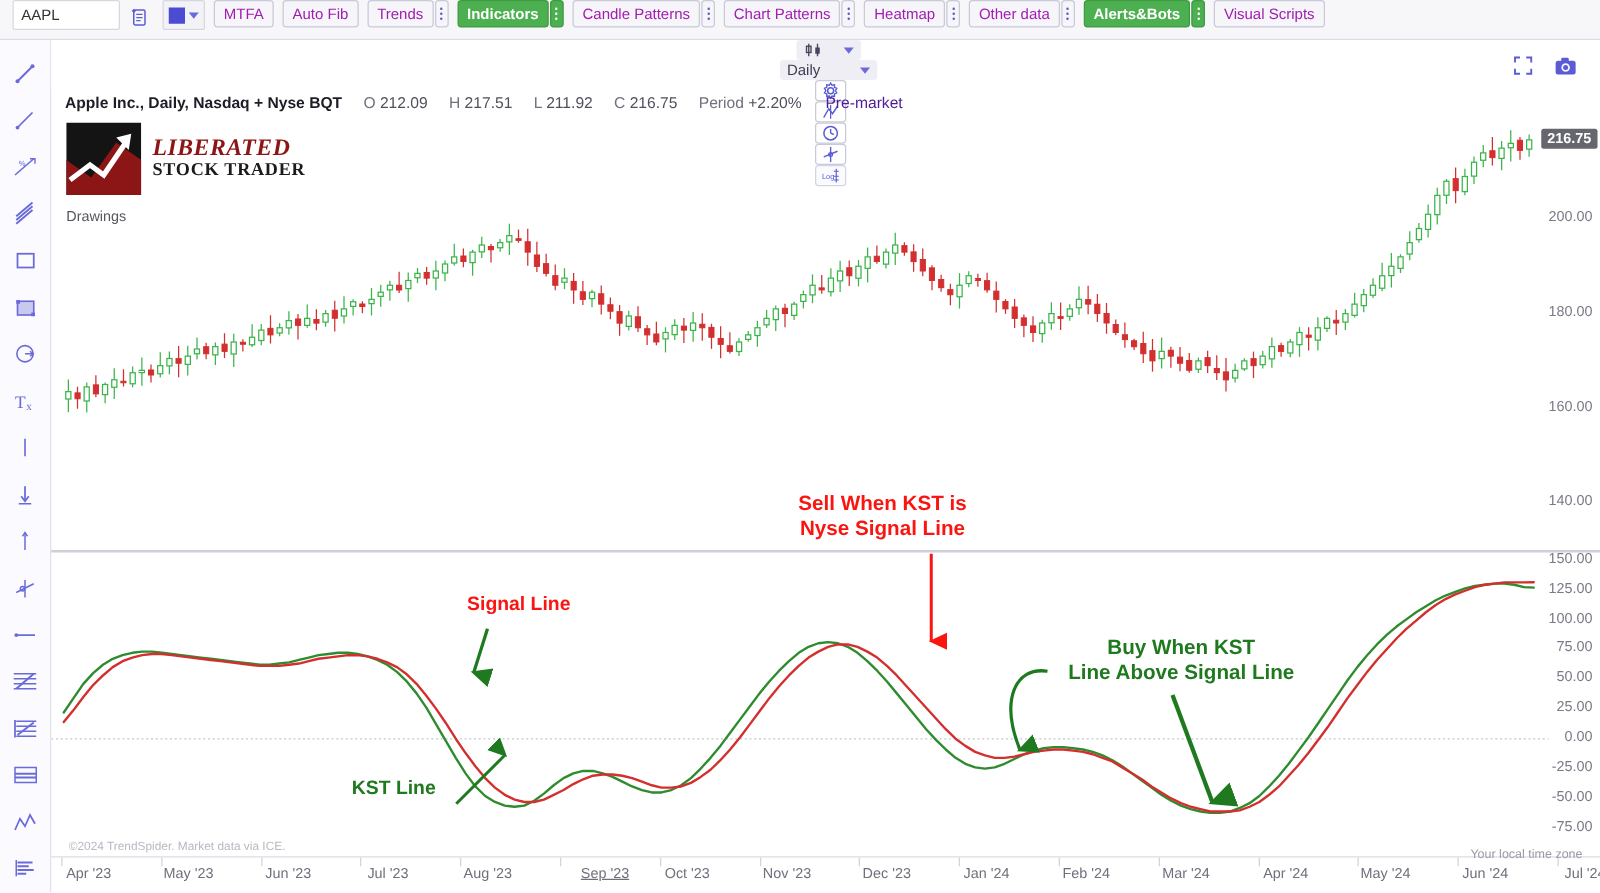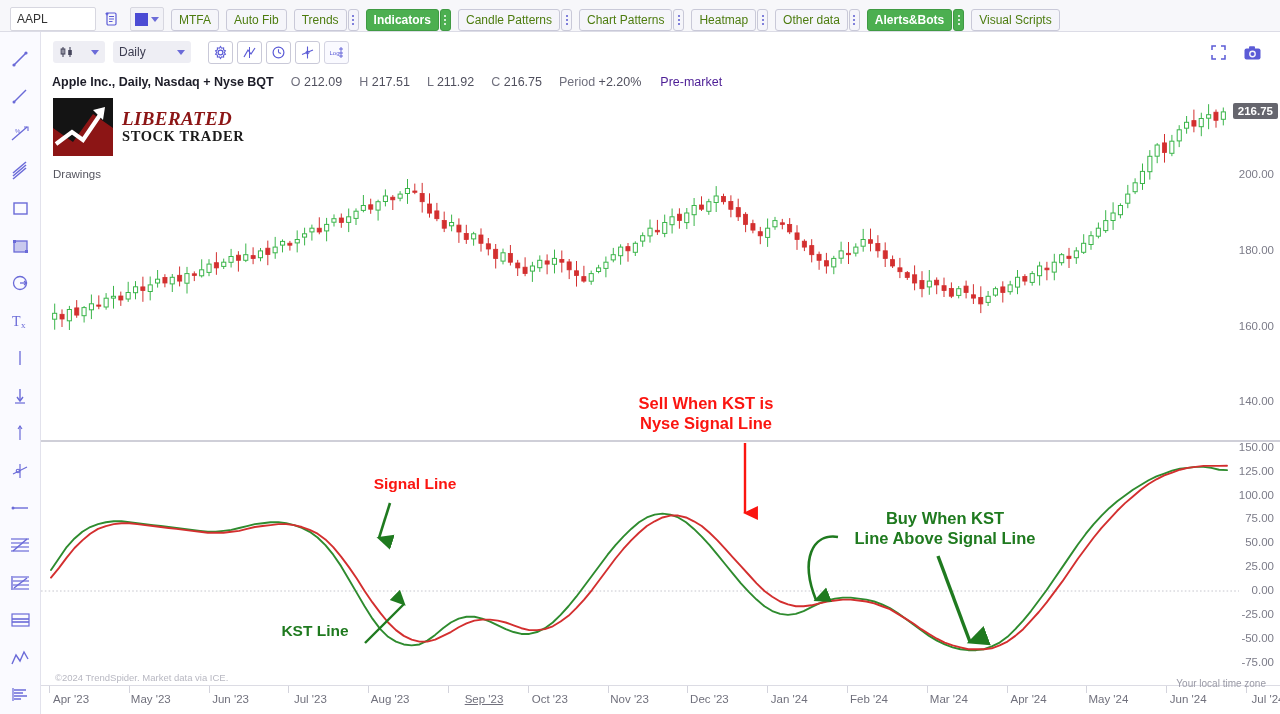--- a/index.html
+++ b/index.html
@@ -9,42 +9,42 @@
     font-family:"Liberation Sans", sans-serif;
     font-size:12px;color:#333;
     -webkit-font-smoothing:antialiased;
   }
   #app{position:relative;width:1280px;height:714px;}
 
   
   .topbar{
     position:absolute;left:0;top:0;width:1280px;height:32px;
     background:#f7f7fa;border-bottom:1px solid #dcdce6;
-    display:flex;align-items:flex-end;padding:0 4px;box-sizing:border-box;
+    display:flex;align-items:flex-start;padding:0 4px;box-sizing:border-box;
   }
   .sym-box{
     width:86px;height:24px;margin-left:6px;background:#fff;
     border:1px solid #d7d7e0;border-radius:2px;
     display:flex;align-items:center;padding:0 6px;box-sizing:border-box;
     font-size:12px;color:#333;
   }
   .icon-btn{
     width:26px;height:26px;display:flex;align-items:center;justify-content:center;
     color:#5b5bd6;cursor:pointer;
   }
   .color-btn{
     height:22px;display:flex;align-items:center;gap:3px;margin-left:6px;
     border:1px solid #d7d7e0;border-radius:2px;background:#f2f2f7;padding:0 4px;
   }
   .swatch{width:13px;height:13px;background:#4b4bd4;display:block;}
   .caret{width:0;height:0;border-left:4px solid transparent;border-right:4px solid transparent;border-top:5px solid #6b6bd8;}
   .tbtn{
     height:22px;line-height:20px;padding:0 7px;margin-left:7px;
     border:1px solid #c9c9d8;border-radius:3px;background:#f5f5fa;
-    color:#4d7c0f;font-size:12px;white-space:nowrap;cursor:pointer;
+    color:#a21caf;font-size:12px;white-space:nowrap;cursor:pointer;
     display:flex;align-items:center;box-sizing:border-box;
   }
   .tbtn.active{background:#4caf50;border-color:#3f9a43;color:#fff;font-weight:600;}
   .dots{
     width:11px;height:22px;margin-left:1px;border:1px solid #c9c9d8;border-radius:3px;
     background:#f5f5fa;display:flex;flex-direction:column;align-items:center;
     justify-content:center;gap:2px;cursor:pointer;box-sizing:border-box;
   }
   .dots i{width:2px;height:2px;background:#5a5ad0;display:block;border-radius:50%;}
   .dots.on{background:#4caf50;border-color:#3f9a43;}
@@ -54,21 +54,21 @@
   .rail{
     position:absolute;left:0;top:32px;width:41px;height:682px;
     background:#fafaff;border-right:1px solid #e2e2ec;
     display:flex;flex-direction:column;align-items:center;padding-top:8px;box-sizing:border-box;
   }
   .rail-item{width:30px;height:40px;display:flex;align-items:center;justify-content:center;color:#6a6ad8;cursor:pointer;}
 
   
   .chart-toolbar{
     position:absolute;left:41px;top:32px;width:1239px;height:40px;
-    background:#ffffff;display:flex;align-items:center;padding-left:12px;box-sizing:border-box;
+    background:#ffffff;display:flex;align-items:center;padding-left:12px;box-sizing:border-box;flex-direction:column;
   }
   .sel{
     height:22px;min-width:50px;background:#eeeef4;border:1px solid transparent;border-radius:3px;
     display:flex;align-items:center;justify-content:space-between;padding:0 5px;margin-right:8px;
     color:#3c3c50;font-size:12px;cursor:pointer;box-sizing:border-box;
   }
   .sq-btn{
     width:25px;height:23px;border:1px solid #c9c9d8;border-radius:3px;background:#fff;
     display:flex;align-items:center;justify-content:center;margin-right:4px;color:#5b5bd6;cursor:pointer;
     box-sizing:border-box;

